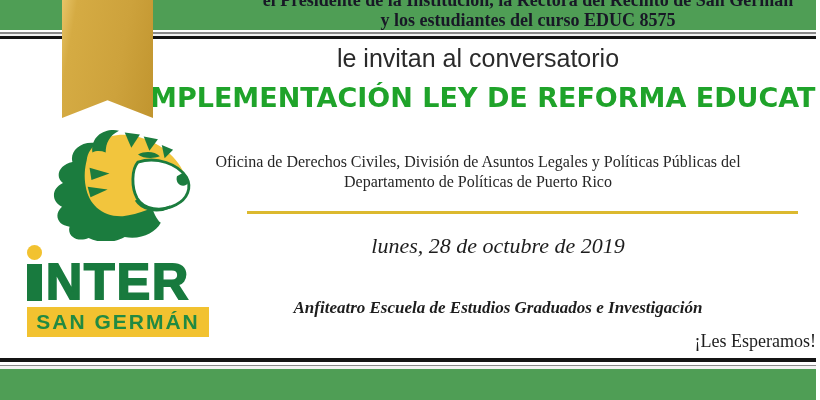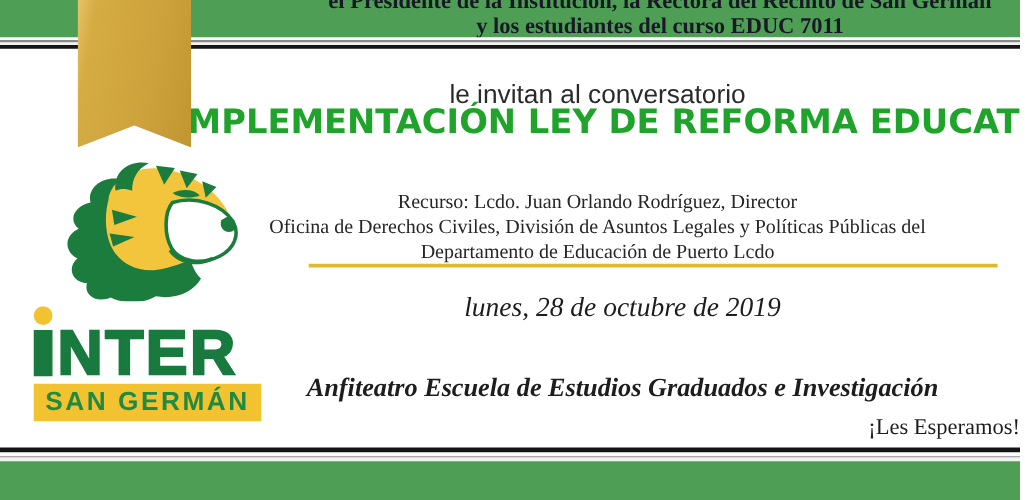--- a/index.html
+++ b/index.html
@@ -26,33 +26,33 @@
   .rule-bottom .s2{height:2.5px;background:#fff;}
   .rule-bottom .s3{height:1.5px;background:#8a8a8a;}
   .rule-bottom .s4{height:3px;background:#f2f2f2;}
 
   
   .ribbon{position:absolute;left:62px;top:0;width:91px;height:118px;z-index:6;
           background:linear-gradient(100deg,#e7c468 0%,#d5ab43 14%,#cda23c 62%,#c1952f 100%);
           clip-path:polygon(0 0,100% 0,100% 100%,50% 85%,0 100%);}
 
   
-  .intro{position:absolute;left:140px;right:0;top:64px;text-align:center;
-         font-family:"Liberation Sans", sans-serif;font-size:21px;color:#2a2a2a;}
+  .intro{position:absolute;left:140px;right:0;top:44px;text-align:center;
+         font-family:"Liberation Sans", sans-serif;font-size:25px;color:#2a2a2a;}
   .title{position:absolute;left:140px;right:0;top:82px;text-align:center;white-space:nowrap;
          font-family:"DejaVu Sans", sans-serif;font-weight:bold;font-size:27px;
          color:#1fa32a;letter-spacing:0px;}
   .speaker{position:absolute;left:150px;right:10px;top:152px;text-align:center;
            font-size:16px;line-height:20px;color:#262626;white-space:nowrap;}
   .gold-rule{position:absolute;left:247px;top:211px;width:551px;height:3px;background:#dcb92f;}
 
   .event-line{position:absolute;left:180px;right:0;text-align:center;color:#1d1d1d;white-space:nowrap;}
   .event-date{top:233px;font-size:22px;font-weight:normal;font-style:italic;}
   .event-time{top:266px;font-size:21px;font-weight:bold;font-style:italic;}
-  .event-venue{top:298px;font-size:21px;font-weight:bold;font-style:italic;}
+  .event-venue{top:298px;font-size:17px;font-weight:bold;font-style:italic;}
   .event-closing{top:331px;font-size:18px;text-align:right;}
 
   
   .logo{position:absolute;left:25px;top:122px;width:190px;}
   .tiger{display:block;margin-left:18px;width:152px;height:119px;}
   .inter-row{display:flex;align-items:flex-end;margin:4px 0 0 2px;height:56px;}
   .i-col{display:flex;flex-direction:column;align-items:center;margin-right:4px;}
   .i-dot{width:15px;height:15px;border-radius:50%;background:#f2c230;margin-bottom:4px;}
   .i-stem{width:15px;height:37px;background:#187a3e;}
   .inter-text{font-family:"Liberation Sans", sans-serif;font-weight:bold;font-size:50px;
@@ -64,39 +64,38 @@
           letter-spacing:2px;color:#218a42;}
 </style>
 </head>
 <body>
 
 <div class="flyer">
 
   <div class="band band-top">
     <div class="band-text">
       <div>el Presidente de la Institución, la Rectora del Recinto de San Germán</div>
-      <div>y los estudiantes del curso EDUC 7011</div>
+      <div>y los estudiantes del curso EDUC 8575</div>
     </div>
   </div>
   <div class="rule rule-top">
     <i class="s1"></i>
       <i class="s2"></i>
       <i class="s3"></i>
       <i class="s4"></i>
   </div>
 
   <div class="ribbon"></div>
 
   <div class="intro">le invitan al conversatorio</div>
   <div class="title">IMPLEMENTACIÓN LEY DE REFORMA EDUCATIVA</div>
 
   <div class="speaker">
-    <div>Recurso: Lcdo. Juan Orlando Rodríguez, Director</div>
     <div>Oficina de Derechos Civiles, División de Asuntos Legales y Políticas Públicas del</div>
-    <div>Departamento de Educación de Puerto Lcdo</div>
+    <div>Departamento de Políticas de Puerto Rico</div>
   </div>
   <div class="gold-rule"></div>
 
   <div class="event-line event-date">lunes, 28 de octubre de 2019</div>
   <div class="event-line event-venue">Anfiteatro Escuela de Estudios Graduados e Investigación</div>
   <div class="event-line event-closing">¡Les Esperamos!</div>
 
   <div class="logo">
     <svg class="tiger" viewBox="0 0 160 125">
       <path fill="#1b7c3e" d="M55 22 C38 20 28 32 31 42 C17 45 12 57 21 64 C8 70 9 84 20 89 C11 97 15 109 28 110 C25 120 36 127 48 122 C60 128 76 127 86 121 C103 124 118 117 124 106 C112 96 108 60 112 44 Z"></path>

